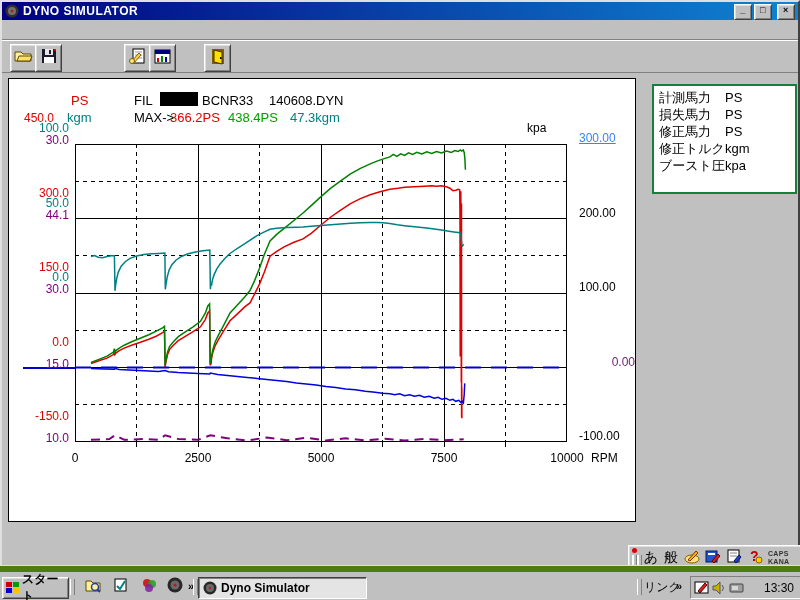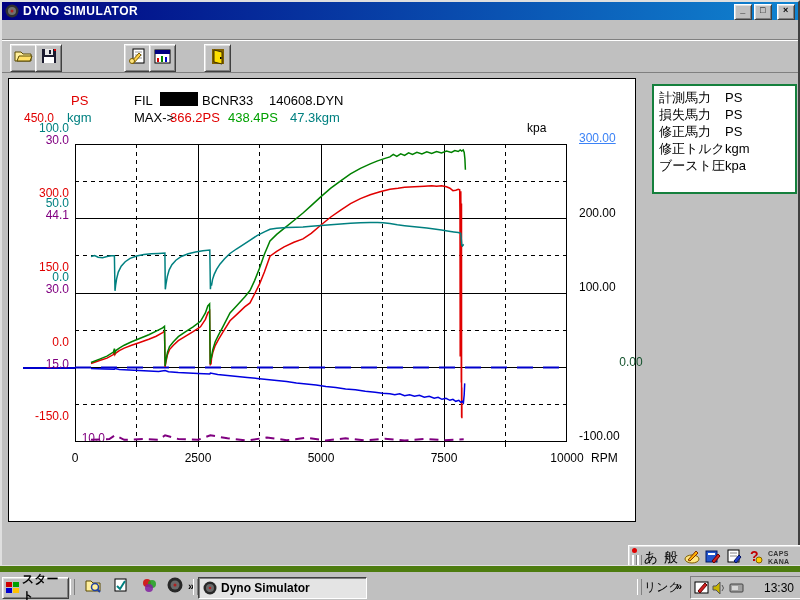--- a/index.html
+++ b/index.html
@@ -155,25 +155,25 @@
       <div class="axis-label" style="left: 0px; top: 181px; width: 60px; text-align: right; color: rgb(224, 0, 0);">150.0</div>
       <div class="axis-label" style="left: 0px; top: 255.5px; width: 60px; text-align: right; color: rgb(224, 0, 0);">0.0</div>
       <div class="axis-label" style="left: 0px; top: 330px; width: 60px; text-align: right; color: rgb(224, 0, 0);">-150.0</div>
       <div class="axis-label" style="left: 0px; top: 42px; width: 60px; text-align: right; color: rgb(0, 128, 128);">100.0</div>
       <div class="axis-label" style="left: 0px; top: 116.5px; width: 60px; text-align: right; color: rgb(0, 128, 128);">50.0</div>
       <div class="axis-label" style="left: 0px; top: 191px; width: 60px; text-align: right; color: rgb(0, 128, 128);">0.0</div>
       <div class="axis-label" style="left: 0px; top: 54px; width: 60px; text-align: right; color: rgb(128, 0, 128);">30.0</div>
       <div class="axis-label" style="left: 0px; top: 128.5px; width: 60px; text-align: right; color: rgb(128, 0, 128);">44.1</div>
       <div class="axis-label" style="left: 0px; top: 203px; width: 60px; text-align: right; color: rgb(128, 0, 128);">30.0</div>
       <div class="axis-label" style="left: 0px; top: 277.5px; width: 60px; text-align: right; color: rgb(128, 0, 128);">15.0</div>
-      <div class="axis-label" style="left: 0px; top: 352px; width: 60px; text-align: right; color: rgb(128, 0, 128); margin-left: 36px;">10.0</div>
+      <div class="axis-label" style="left: 0px; top: 352px; width: 60px; text-align: right; color: rgb(128, 0, 128);">10.0</div>
       <div class="axis-label" style="left: 570px; top: 52px; width: 56px; text-align: left; color: #3b82f6; text-decoration: underline;">300.00</div>
       <div class="axis-label" style="left: 570px; top: 126.5px; width: 56px; text-align: left; color: rgb(0, 0, 0);">200.00</div>
       <div class="axis-label" style="left: 570px; top: 201px; width: 56px; text-align: left; color: rgb(0, 0, 0);">100.00</div>
-      <div class="axis-label" style="left: 570px; top: 275.5px; width: 56px; text-align: center; color: #14532d; margin-left: 24px;">0.00</div>
+      <div class="axis-label" style="left: 570px; top: 275.5px; width: 56px; text-align: right; color: #701a75;">0.00</div>
       <div class="axis-label" style="left: 570px; top: 350px; width: 56px; text-align: left; color: rgb(0, 0, 0);">-100.00</div>
       <div class="axis-label" style="left: 36px; top: 372px; width: 60px; text-align: center; color: rgb(0, 0, 0);">0</div>
       <div class="axis-label" style="left: 159px; top: 372px; width: 60px; text-align: center; color: rgb(0, 0, 0);">2500</div>
       <div class="axis-label" style="left: 282px; top: 372px; width: 60px; text-align: center; color: rgb(0, 0, 0);">5000</div>
       <div class="axis-label" style="left: 405px; top: 372px; width: 60px; text-align: center; color: rgb(0, 0, 0);">7500</div>
       <div class="axis-label" style="left: 528px; top: 372px; width: 60px; text-align: center; color: rgb(0, 0, 0);">10000</div>
       <div class="axis-label" style="left: 518px; top: 42px; width: 40px; text-align: left; color: rgb(0, 0, 0);">kpa</div>
       <div class="axis-label" style="left: 582px; top: 372px; width: 40px; text-align: left; color: rgb(0, 0, 0);">RPM</div>
       <svg width="492" height="306" viewBox="0 0 492 306" id="plot">
         <line x1="61.5" y1="0" x2="61.5" y2="298" stroke="#000" stroke-width="1" stroke-dasharray="4 4" shape-rendering="crispEdges"></line>

